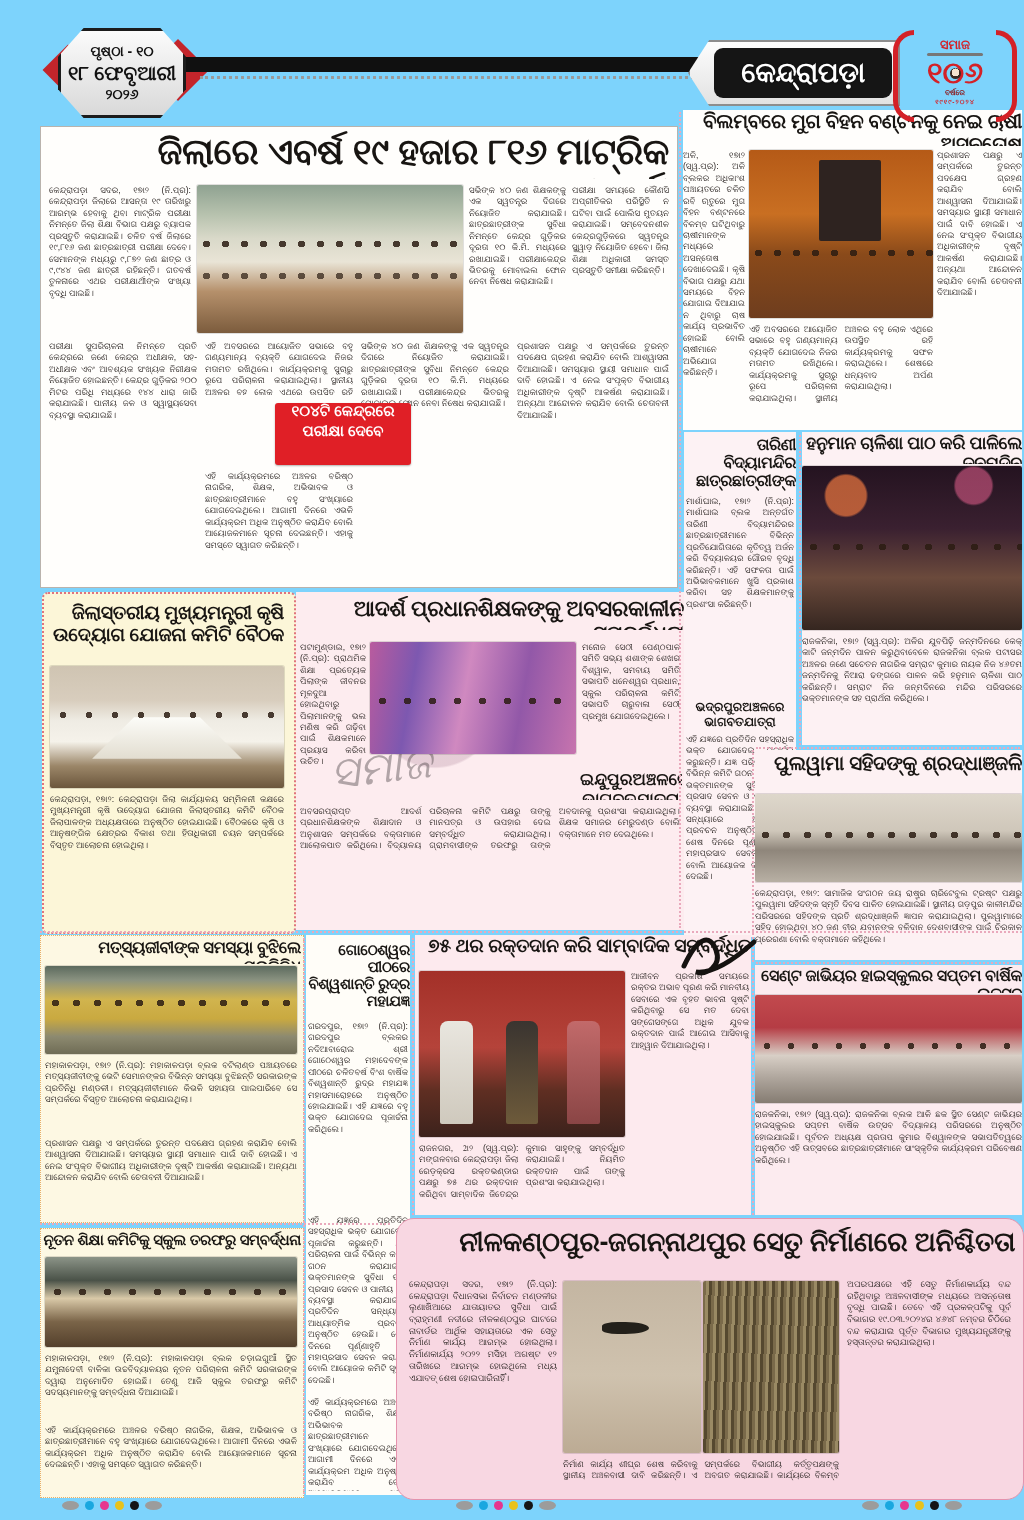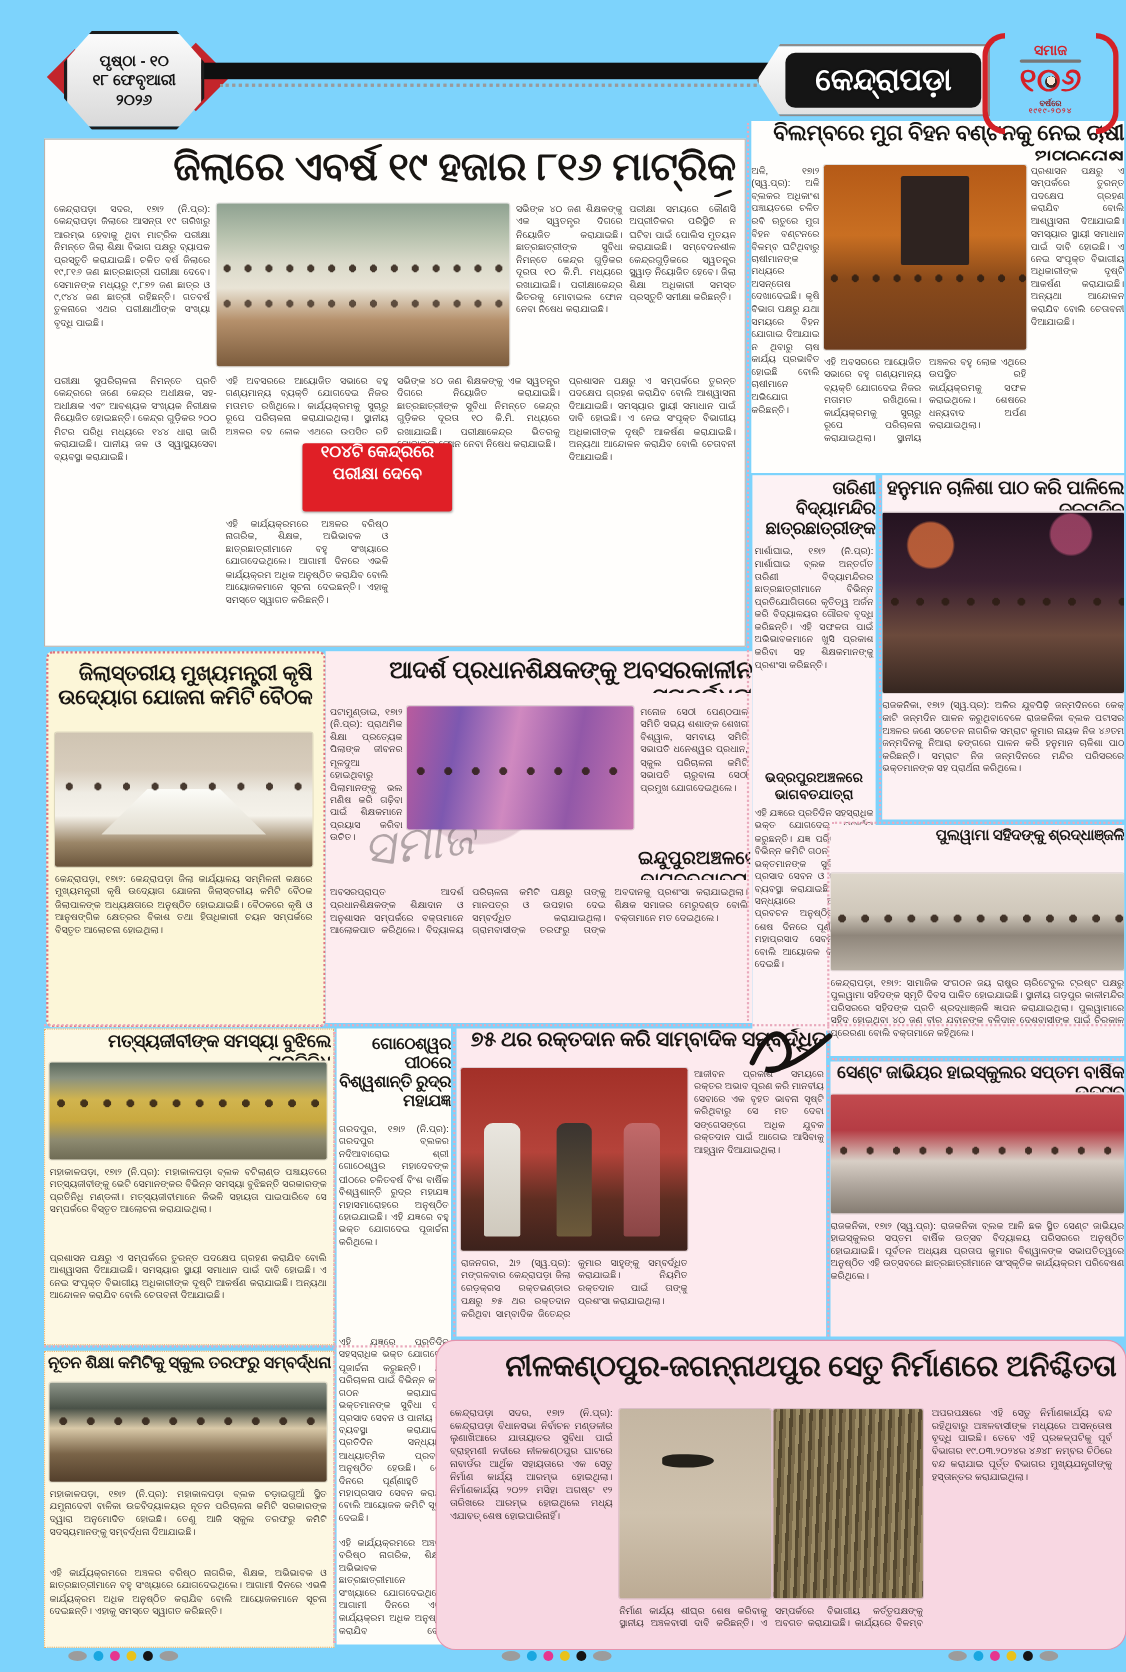--- a/index.html
+++ b/index.html
@@ -98,21 +98,21 @@
 <body>
 
 <div id="page">
 
   <div class="abs redback" style="left:50px;top:52px;width:36px;height:36px;transform:rotate(45deg)"></div>
   <div class="abs redback" style="left:156px;top:48px;width:44px;height:44px;transform:rotate(45deg)"></div>
   <div class="abs" id="topbar"></div>
   <div class="abs" id="topbar2"></div>
   <div class="abs" id="badge">
     <div style="font-size:14px">ପୃଷ୍ଠା - ୧୦</div>
-    <div style="font-size:14px">୧୮ ଫେବୃଆରୀ</div>
+    <div style="font-size:20px">୧୮ ଫେବୃଆରୀ</div>
     <div style="font-size:14px">୨୦୨୬</div>
   </div>
   <div class="abs" id="plate">
     <div id="plate-inner">କେନ୍ଦ୍ରାପଡ଼ା</div>
   </div>
   <div class="abs" id="logo">
     <div class="lbr"></div>
     <div class="rbr"></div>
     <div id="logo-mid">
       <div id="logo-top">ସମାଜ</div>
@@ -166,21 +166,21 @@
 
   <div class="art" id="a-hanu">
     <div class="hl abs" style="left:0;top:2px;width:220px;height:30px;font-size:17.5px">ହନୁମାନ ଚାଳିଶା ପାଠ କରି ପାଳିଲେ ଜନ୍ମଦିନ</div>
     <div class="ph ph-night" style="left:0;top:34px;width:220px;height:164px">
       <div class="heads" style="top:74px;background-size:23px 14px"></div>
     </div>
     <div class="bd" style="left:0;top:204px;width:220px;height:106px">ରାଜକନିକା, ୧୭ା୨ (ସ୍ୱ.ପ୍ର): ଅଳିର ଯୁବପିଢ଼ି ଜନ୍ମଦିନରେ କେକ୍ କାଟି ଜନ୍ମଦିନ ପାଳନ କରୁଥିବାବେଳେ ରାଜକନିକା ବ୍ଲକ ପଟାସର ଅଞ୍ଚଳର ଜଣେ ସଚେତନ ନାଗରିକ ସମ୍ରାଟ କୁମାର ନାୟକ ନିଜ ୪୬ତମ ଜନ୍ମଦିନକୁ ନିଆରା ଢଙ୍ଗରେ ପାଳନ କରି ହନୁମାନ ଚାଳିଶା ପାଠ କରିଛନ୍ତି। ସମ୍ରାଟ ନିଜ ଜନ୍ମଦିନରେ ମନ୍ଦିର ପରିସରରେ ଭକ୍ତମାନଙ୍କ ସହ ପ୍ରାର୍ଥନା କରିଥିଲେ।</div>
   </div>
 
   <div class="art" id="a-pulwama">
-    <div class="hl abs" style="left:0;top:2px;width:267px;height:30px;font-size:14px">ପୁଲୱାମା ସହିଦଙ୍କୁ ଶ୍ରଦ୍ଧାଞ୍ଜଳି</div>
+    <div class="hl abs" style="left:0;top:2px;width:267px;height:30px;font-size:20px">ପୁଲୱାମା ସହିଦଙ୍କୁ ଶ୍ରଦ୍ଧାଞ୍ଜଳି</div>
     <div class="ph ph-line" style="left:0;top:44px;width:267px;height:88px">
       <div class="heads" style="top:34px;background-size:21px 14px"></div>
     </div>
     <div class="bd" style="left:0;top:138px;width:267px;height:70px">କେନ୍ଦ୍ରାପଡ଼ା, ୧୭ା୨: ସାମାଜିକ ସଂଗଠନ ଜୟ ରାଷ୍ଟ୍ର ଚାରିଟେବୁଲ ଟ୍ରଷ୍ଟ ପକ୍ଷରୁ ପୁଲୱାମା ସହିଦଙ୍କ ସ୍ମୃତି ଦିବସ ପାଳିତ ହୋଇଯାଇଛି। ସ୍ଥାନୀୟ ଗଡ଼ପୁର କାଳୀମନ୍ଦିର ପରିସରରେ ସହିଦଙ୍କ ପ୍ରତି ଶ୍ରଦ୍ଧାଞ୍ଜଳି ଜ୍ଞାପନ କରାଯାଇଥିଲା। ପୁଲୱାମାରେ ସହିଦ ହୋଇଥିବା ୪୦ ଜଣ ବୀର ଯବାନଙ୍କ ବଳିଦାନ ଦେଶବାସୀଙ୍କ ପାଇଁ ଚିରକାଳ ପ୍ରେରଣା ବୋଲି ବକ୍ତାମାନେ କହିଥିଲେ।</div>
   </div>
 
   <div class="art" id="a-xavier">
     <div class="hl abs" style="left:0;top:2px;width:267px;height:26px;font-size:16px">ସେଣ୍ଟ ଜାଭିୟର ହାଇସ୍କୁଲର ସପ୍ତମ ବାର୍ଷିକ ଉତ୍ସବ</div>
     <div class="ph ph-xav" style="left:0;top:30px;width:267px;height:108px">
       <div class="heads" style="top:44px;background-size:24px 14px"></div>

